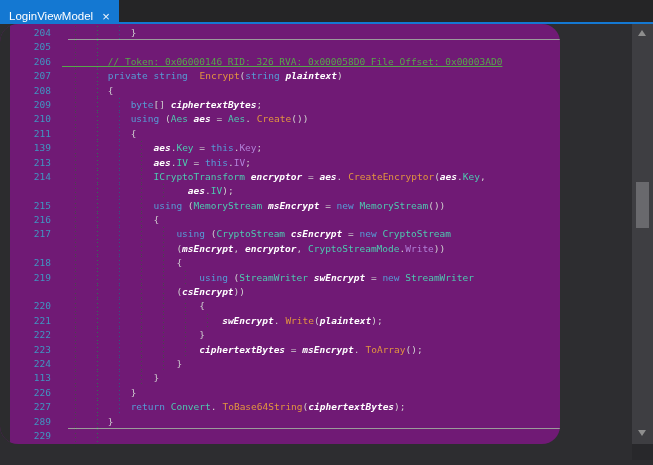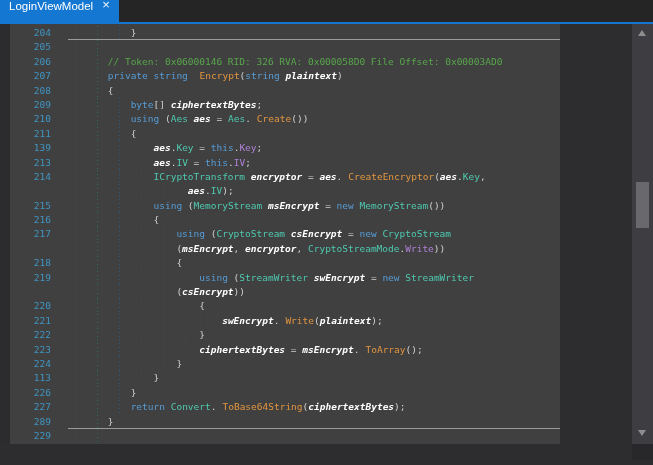--- a/index.html
+++ b/index.html
@@ -5,50 +5,50 @@
   * { margin:0; padding:0; box-sizing:border-box; }
   body { background:#3a3a3e; font-family:"Liberation Sans", sans-serif; }
   #app {
     position:relative; width:653px; height:465px; background:#2d2d30;
     overflow:hidden; font-family:"Liberation Sans", sans-serif;
   }
   
   #tabstrip { position:absolute; left:0; top:0; width:653px; height:22px; background:#252526; }
   .tab {
     position:absolute; left:0; top:0; height:22px; background:#1478d2; color:#ffffff;
-    display:flex; align-items:flex-start; padding:0 9px 0 9px; font-size:11.5px;
+    display:flex; align-items:flex-end; padding:0 9px 0 9px; font-size:11.5px;
   }
   .tab .tab-title { white-space:nowrap; }
   .tab .tab-close { margin-left:9px; font-size:13px; line-height:10px; color:#f2f6fb; cursor:pointer; }
   #accent-line { position:absolute; left:0; top:22px; width:653px; height:2px; background:#1478d2; }
 
   
   #editor {
-    position:absolute; left:0; top:24px; width:560px; height:420px; background:#404040;
+    position:absolute; left:0; top:24px; width:560px; height:420px; background:#701a75;
     overflow:hidden;
     font-family:"DejaVu Sans Mono","Liberation Mono",monospace;
-    font-size:9.5px; line-height:14.4px;
+    font-size:9.5px; line-height:14.4px;border-radius:18px;
   }
   #glyph-margin { position:absolute; left:0; top:0; width:10px; height:420px; background:#2c2c2e; }
   #gutter {
     position:absolute; left:10px; top:2px; width:52px;
     color:#4095c2; text-align:right;
   }
   #gutter .ln { height:14.4px; line-height:14.4px; padding-right:11px; }
   #code-lines { position:absolute; left:62px; top:2px; right:0; }
   .row { position:relative; height:14.4px; line-height:14.4px; white-space:pre; color:#d0d0d0; }
   .member-sep { position:absolute; left:6px; right:0; bottom:0; height:1px; background:#9b9b9b; }
   .tk-pun { color:#d0d0d0; }
   .tk-kw  { color:#569cd6; }
   .tk-ty  { color:#4ec9b0; }
   .tk-prop{ color:#4ec9b0; }
   .tk-me  { color:#e2953f;padding-left:6px; }
   .tk-fld { color:#b180d7; }
   .tk-loc { color:#ffffff; font-weight:bold;font-style:italic; }
-  .tk-com { color:#57a64a; }
+  .tk-com { color:#57a64a;text-decoration:underline; }
 
   
   #vscrollbar { position:absolute; left:632px; top:24px; width:21px; height:420px; background:#3e3e42; }
   #vscroll-up   { position:absolute; left:6px; top:6px; }
   #vscroll-down { position:absolute; left:6px; top:406px; }
   #vscroll-thumb{ position:absolute; left:4px; top:158px; width:13px; height:46px; background:#69696d; }
   .tri-up    { width:0; height:0; border-left:4.5px solid transparent; border-right:4.5px solid transparent; border-bottom:6px solid #8e8e8e; }
   .tri-down  { width:0; height:0; border-left:4.5px solid transparent; border-right:4.5px solid transparent; border-top:6px solid #8e8e8e; }
   .tri-left  { width:0; height:0; border-top:4.5px solid transparent; border-bottom:4.5px solid transparent; border-right:6px solid #8e8e8e; }
   .tri-right { width:0; height:0; border-top:4.5px solid transparent; border-bottom:4.5px solid transparent; border-left:6px solid #8e8e8e; }

